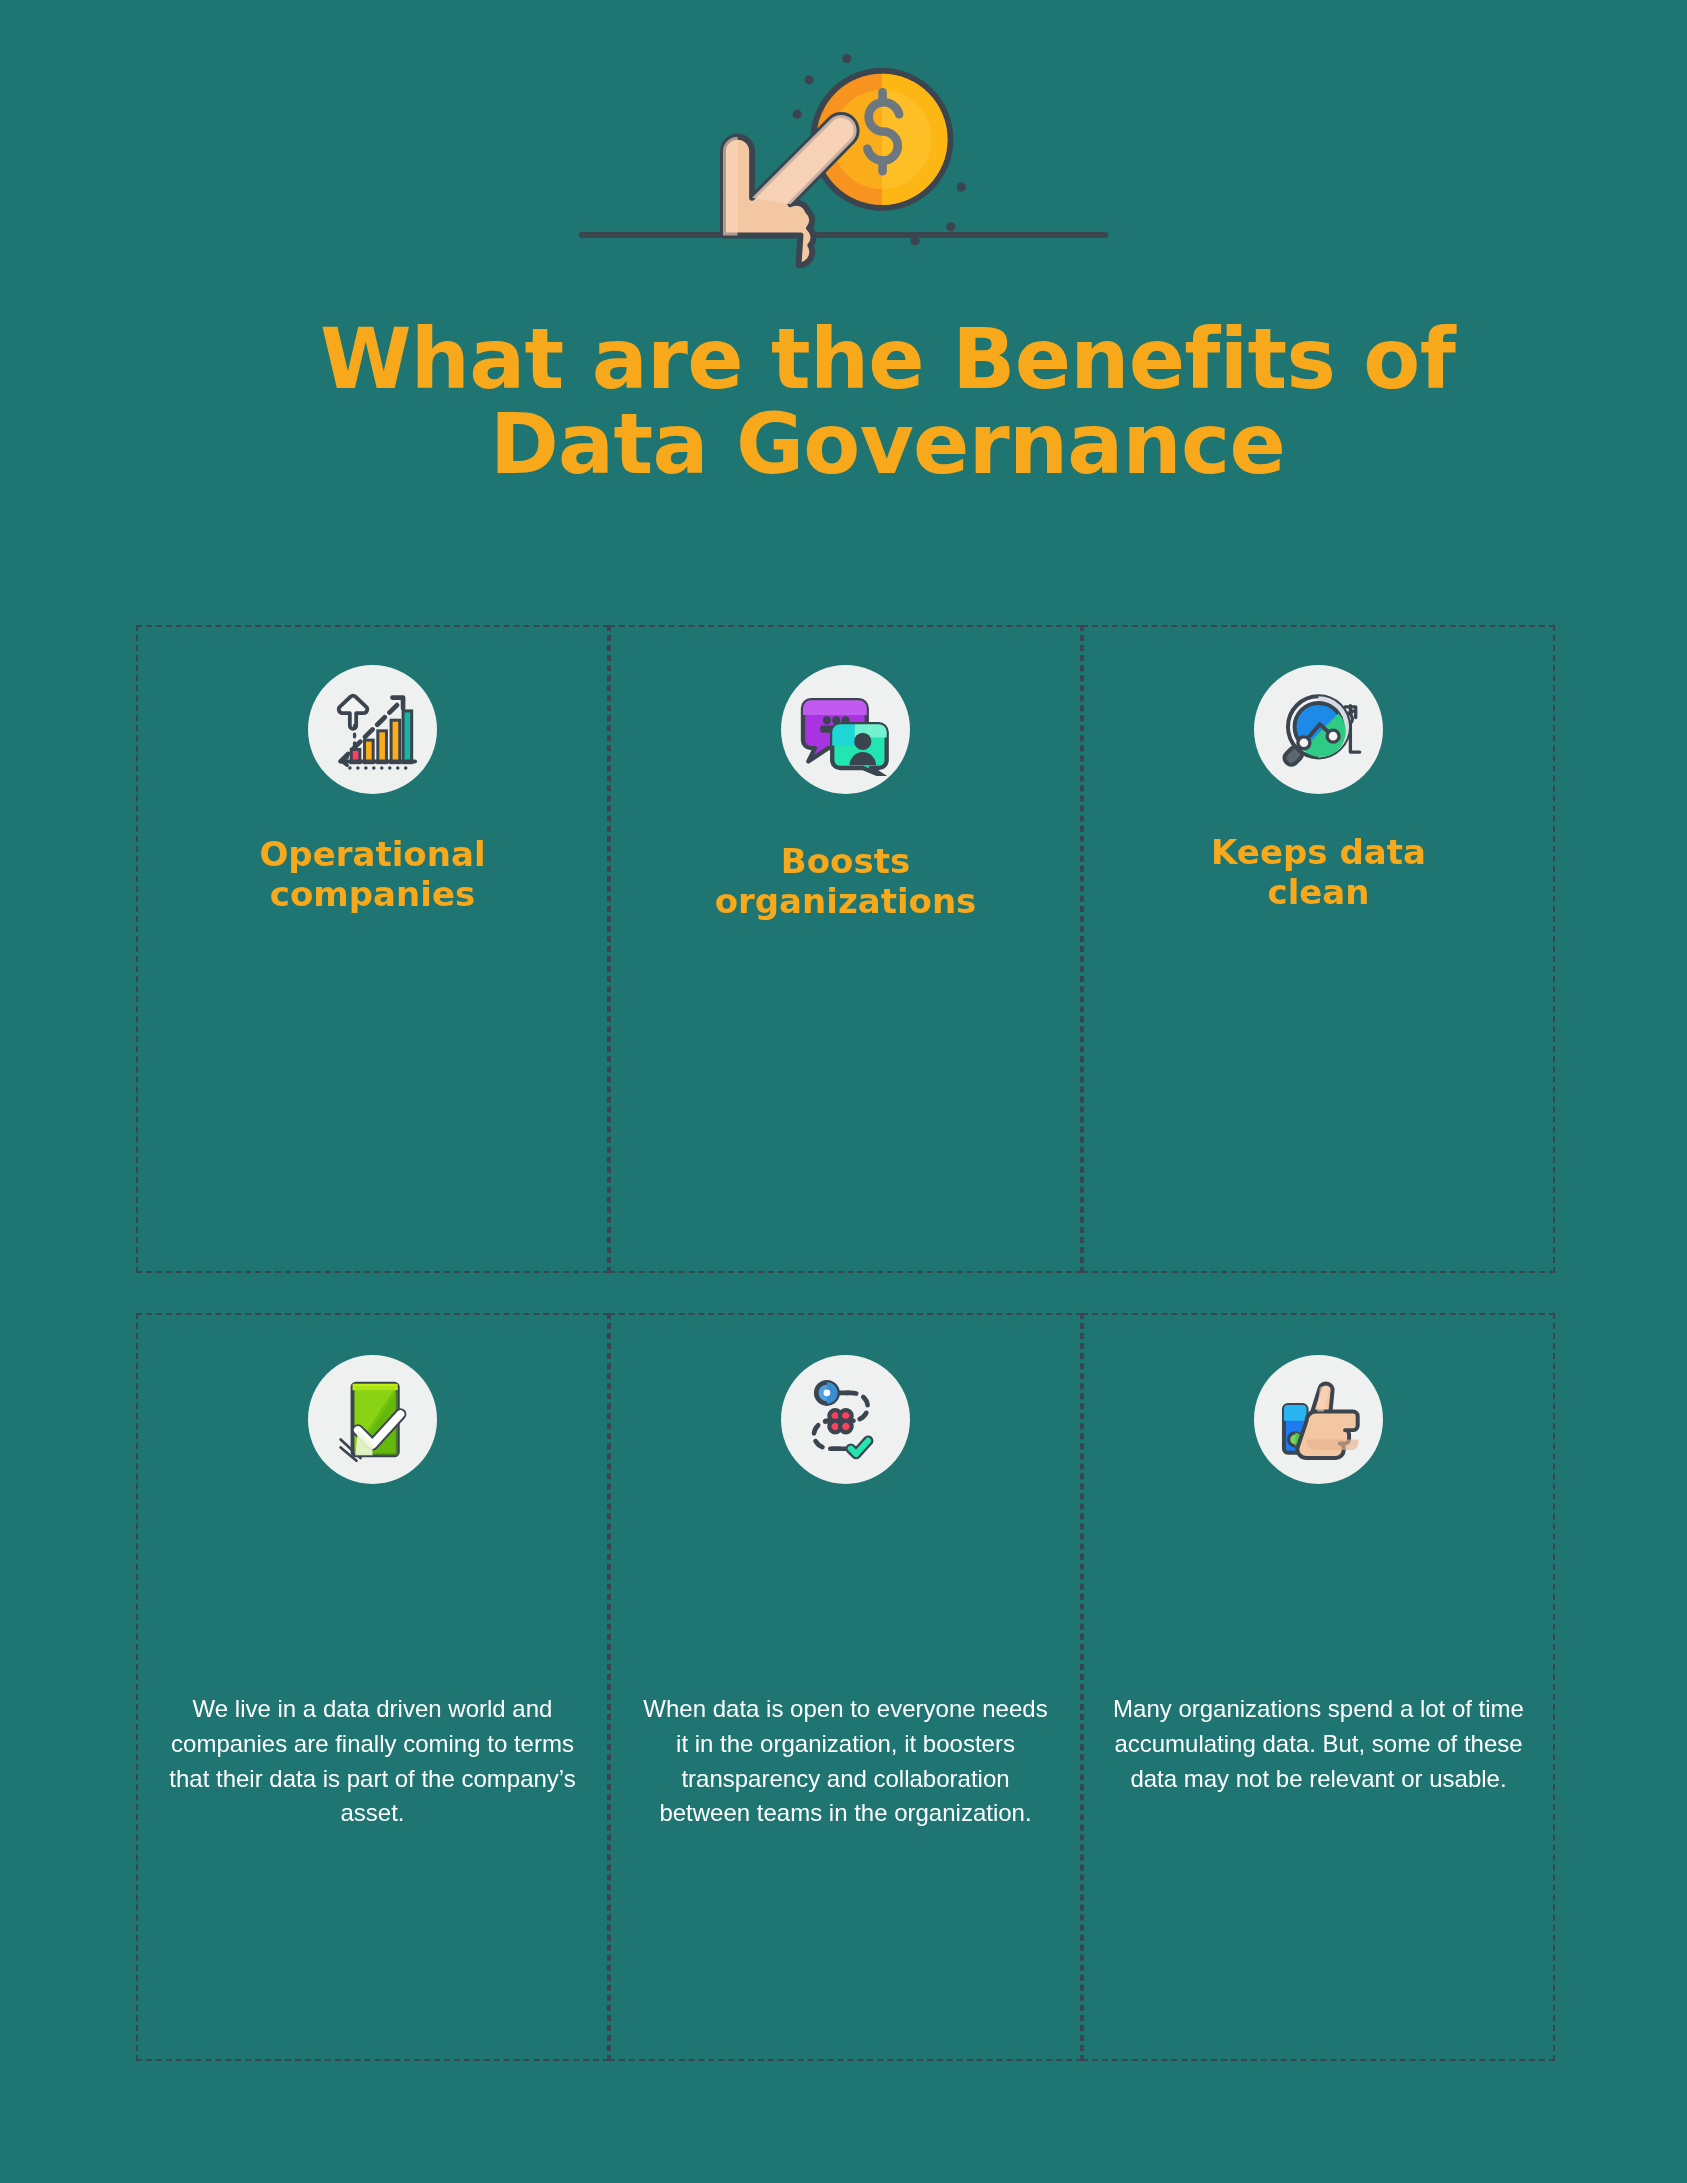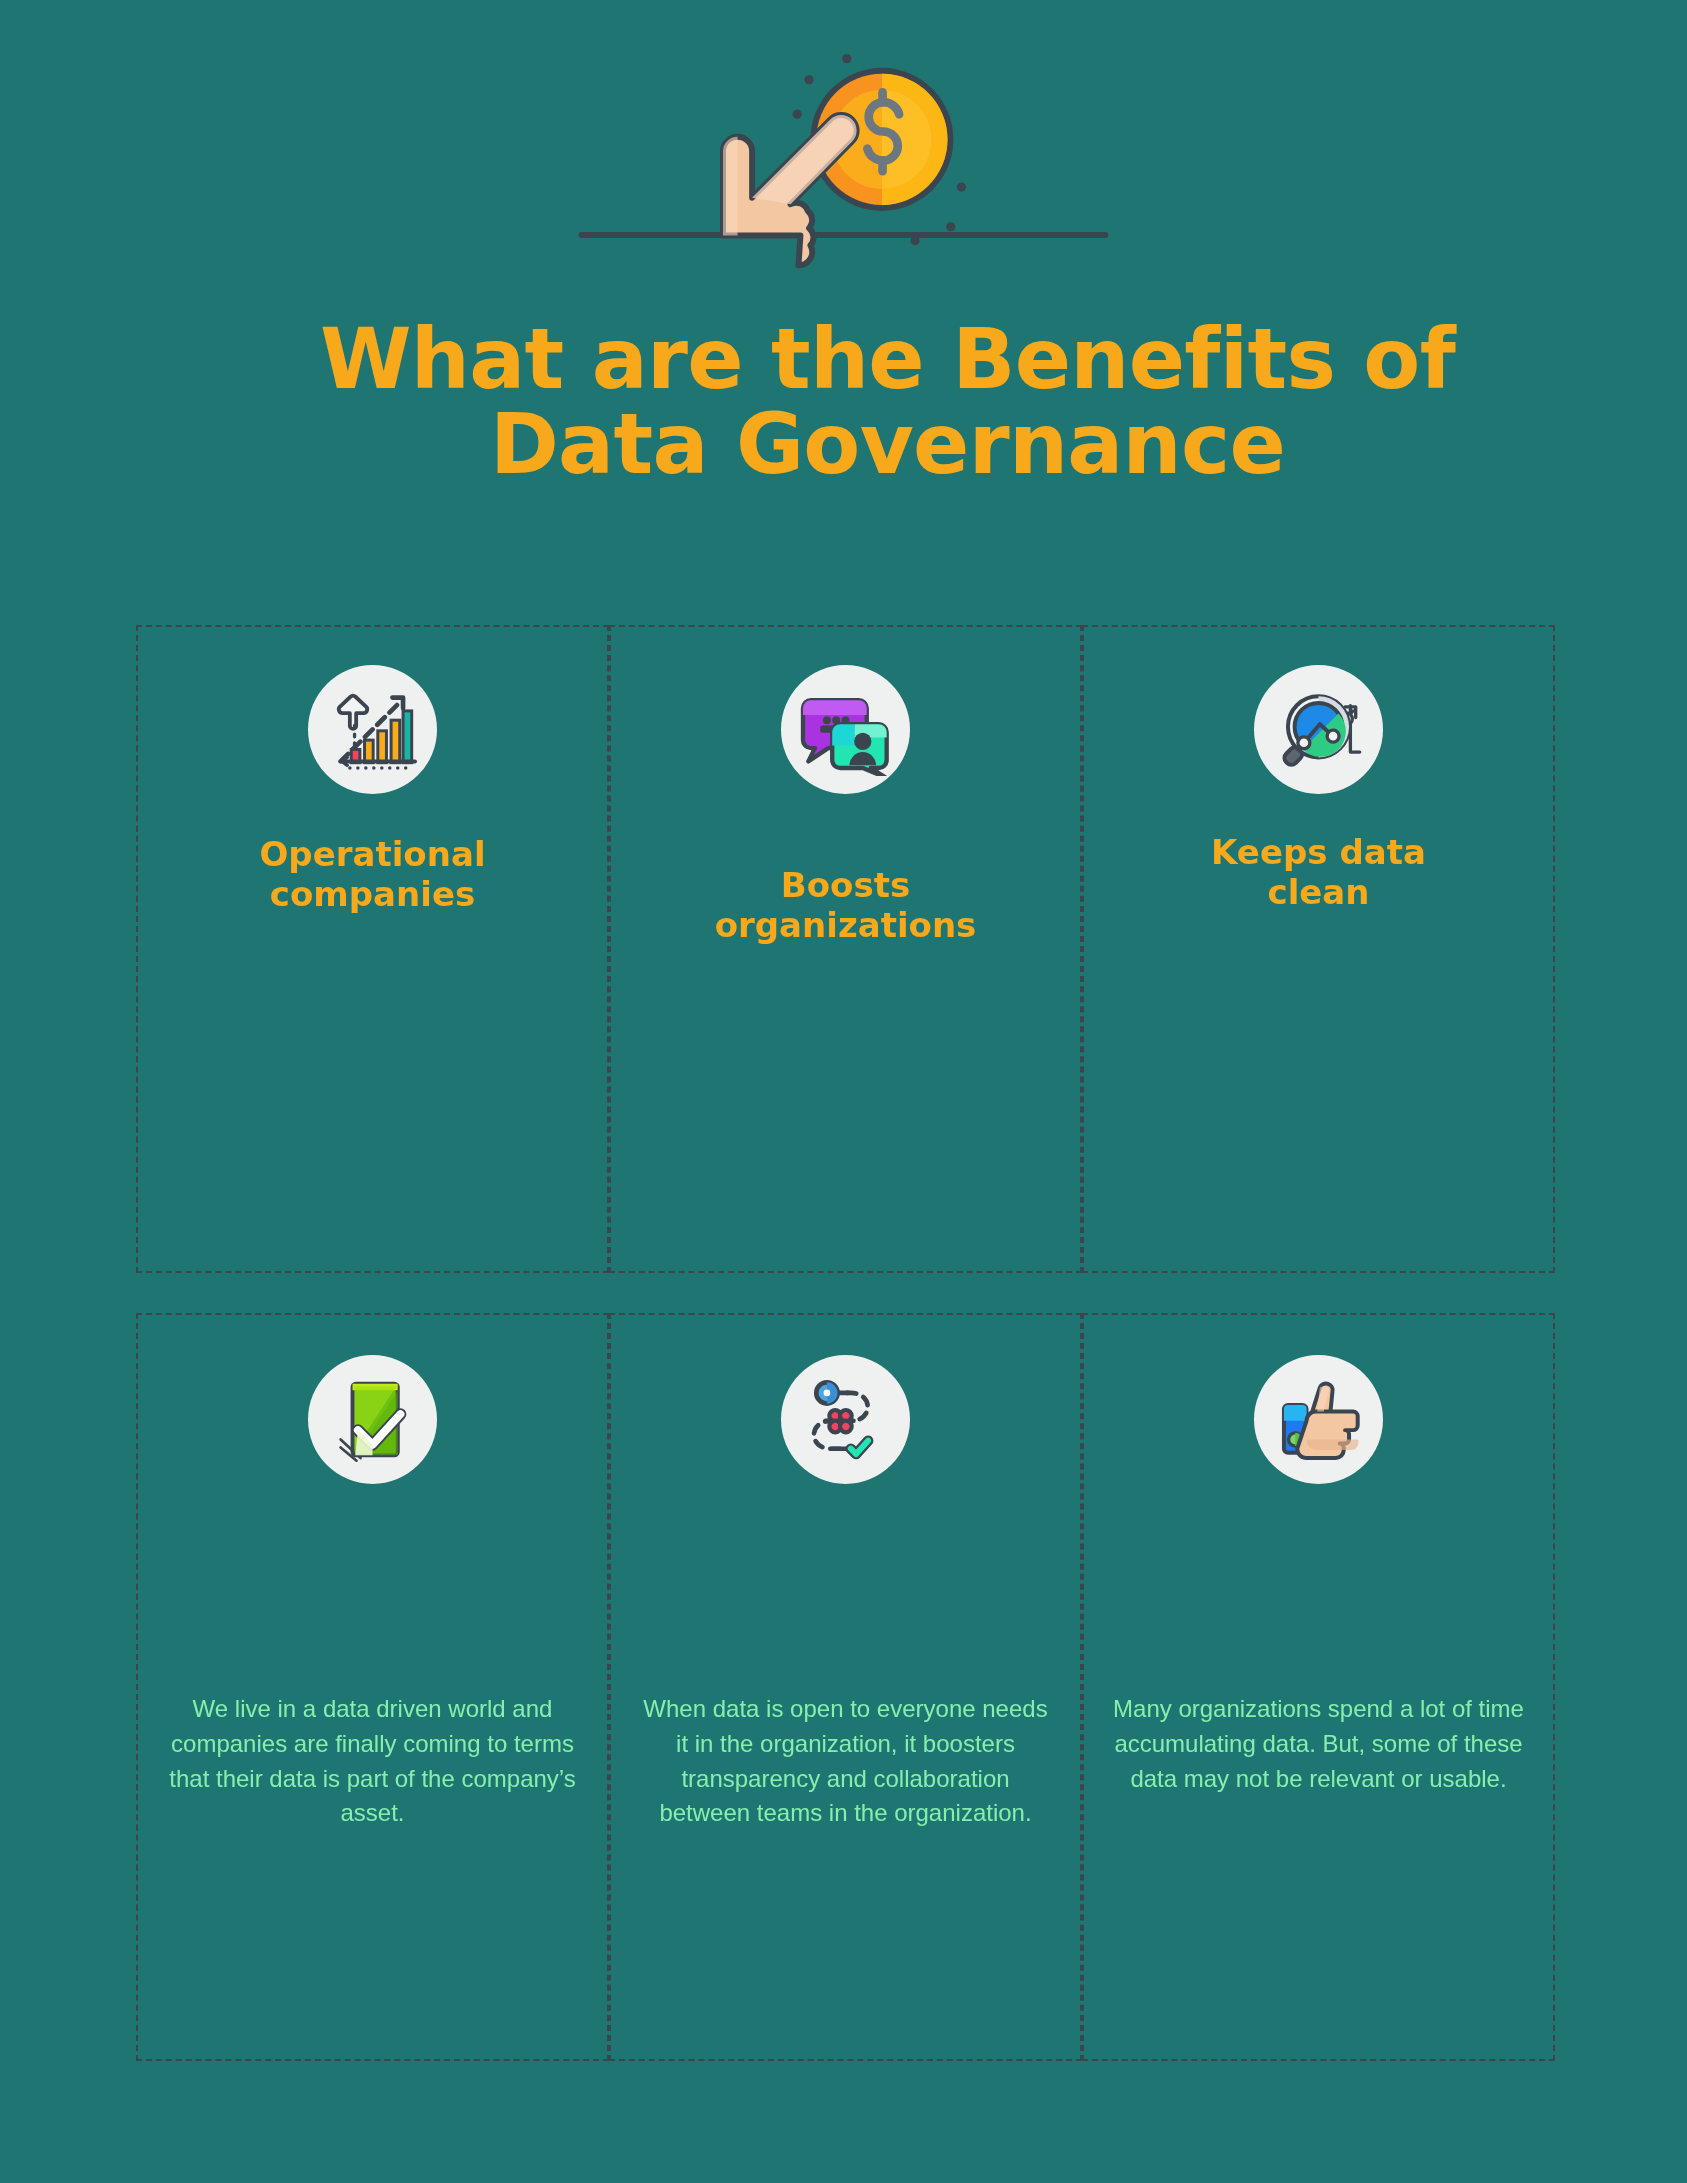--- a/index.html
+++ b/index.html
@@ -81,36 +81,36 @@
     color:#f7a81b;
     font-family:"DejaVu Sans", sans-serif;
     font-weight:bold;
     font-size:34px;
     line-height:1.18;
     text-align:center;
     width:100%;
     padding:0 20px;
   }
   .card-body {
-    color:#86efac;
+    color:#ffffff;
     font-family:"Liberation Sans", sans-serif;
     font-weight:normal;
     font-size:24px;
     line-height:1.45;
     text-align:center;
     width:100%;
     padding:0 28px;
   }
 
   
   .c1 .icon-circle { margin-top:38px; }
   .c1 .card-heading { margin-top:40px; }
 
   .c2 .icon-circle { margin-top:38px; }
-  .c2 .card-heading { margin-top:71px; }
+  .c2 .card-heading { margin-top:47px; }
 
   .c3 .icon-circle { margin-top:38px; }
   .c3 .card-heading { margin-top:38px; }
 
   .c4 .icon-circle { margin-top:40px; }
   .c4 .card-body { margin-top:208px; }
 
   .c5 .icon-circle { margin-top:40px; }
   .c5 .card-body { margin-top:208px; }
 

